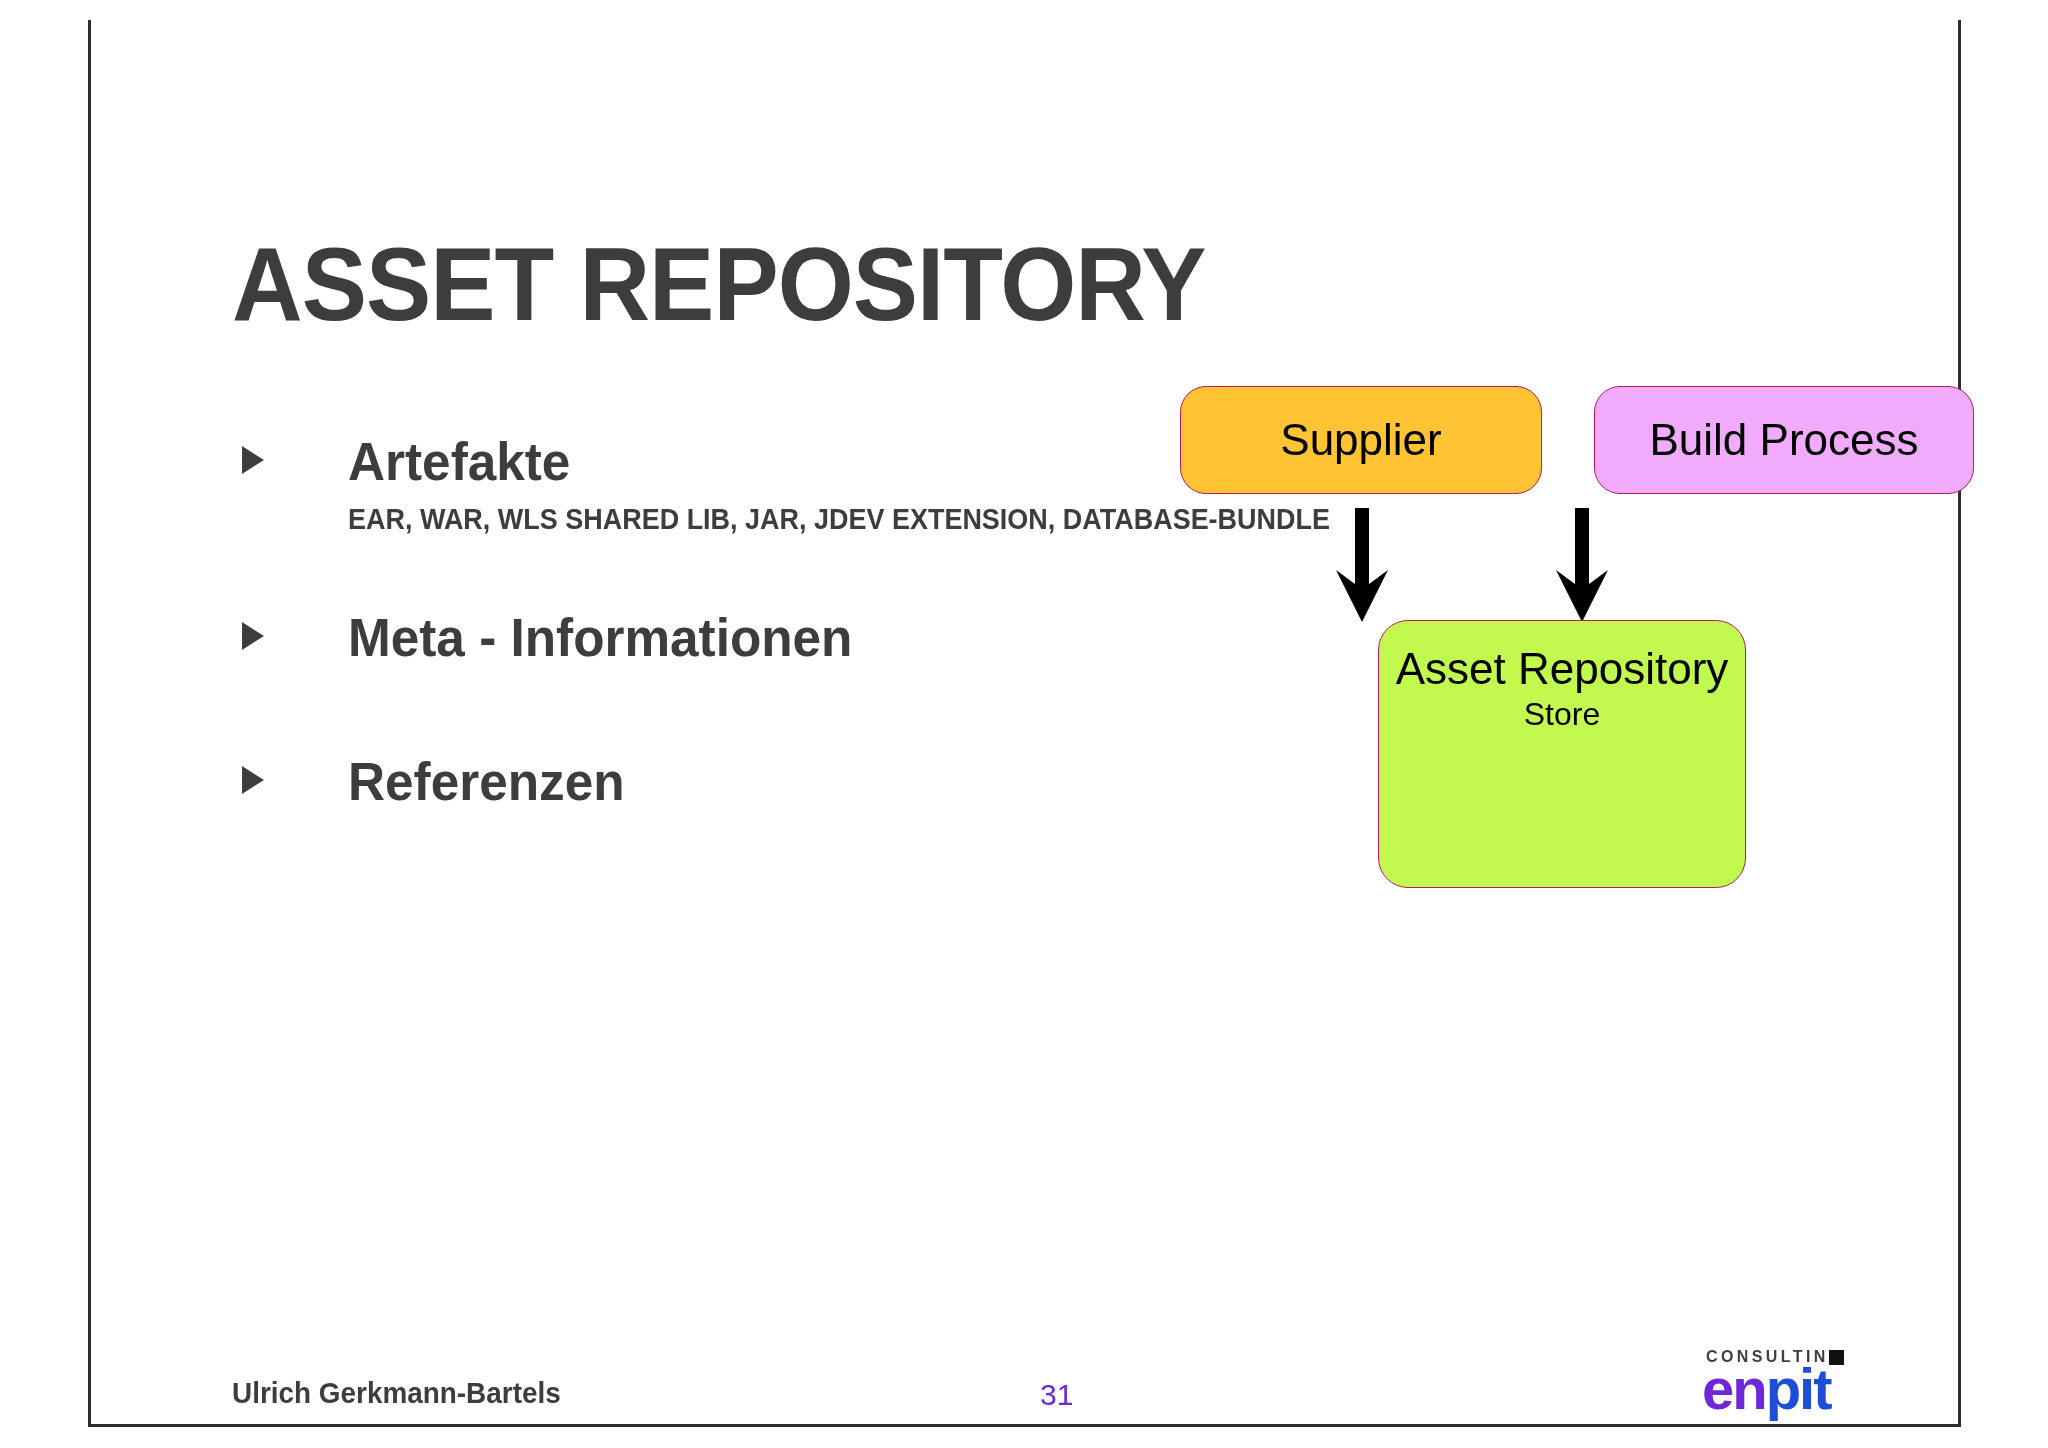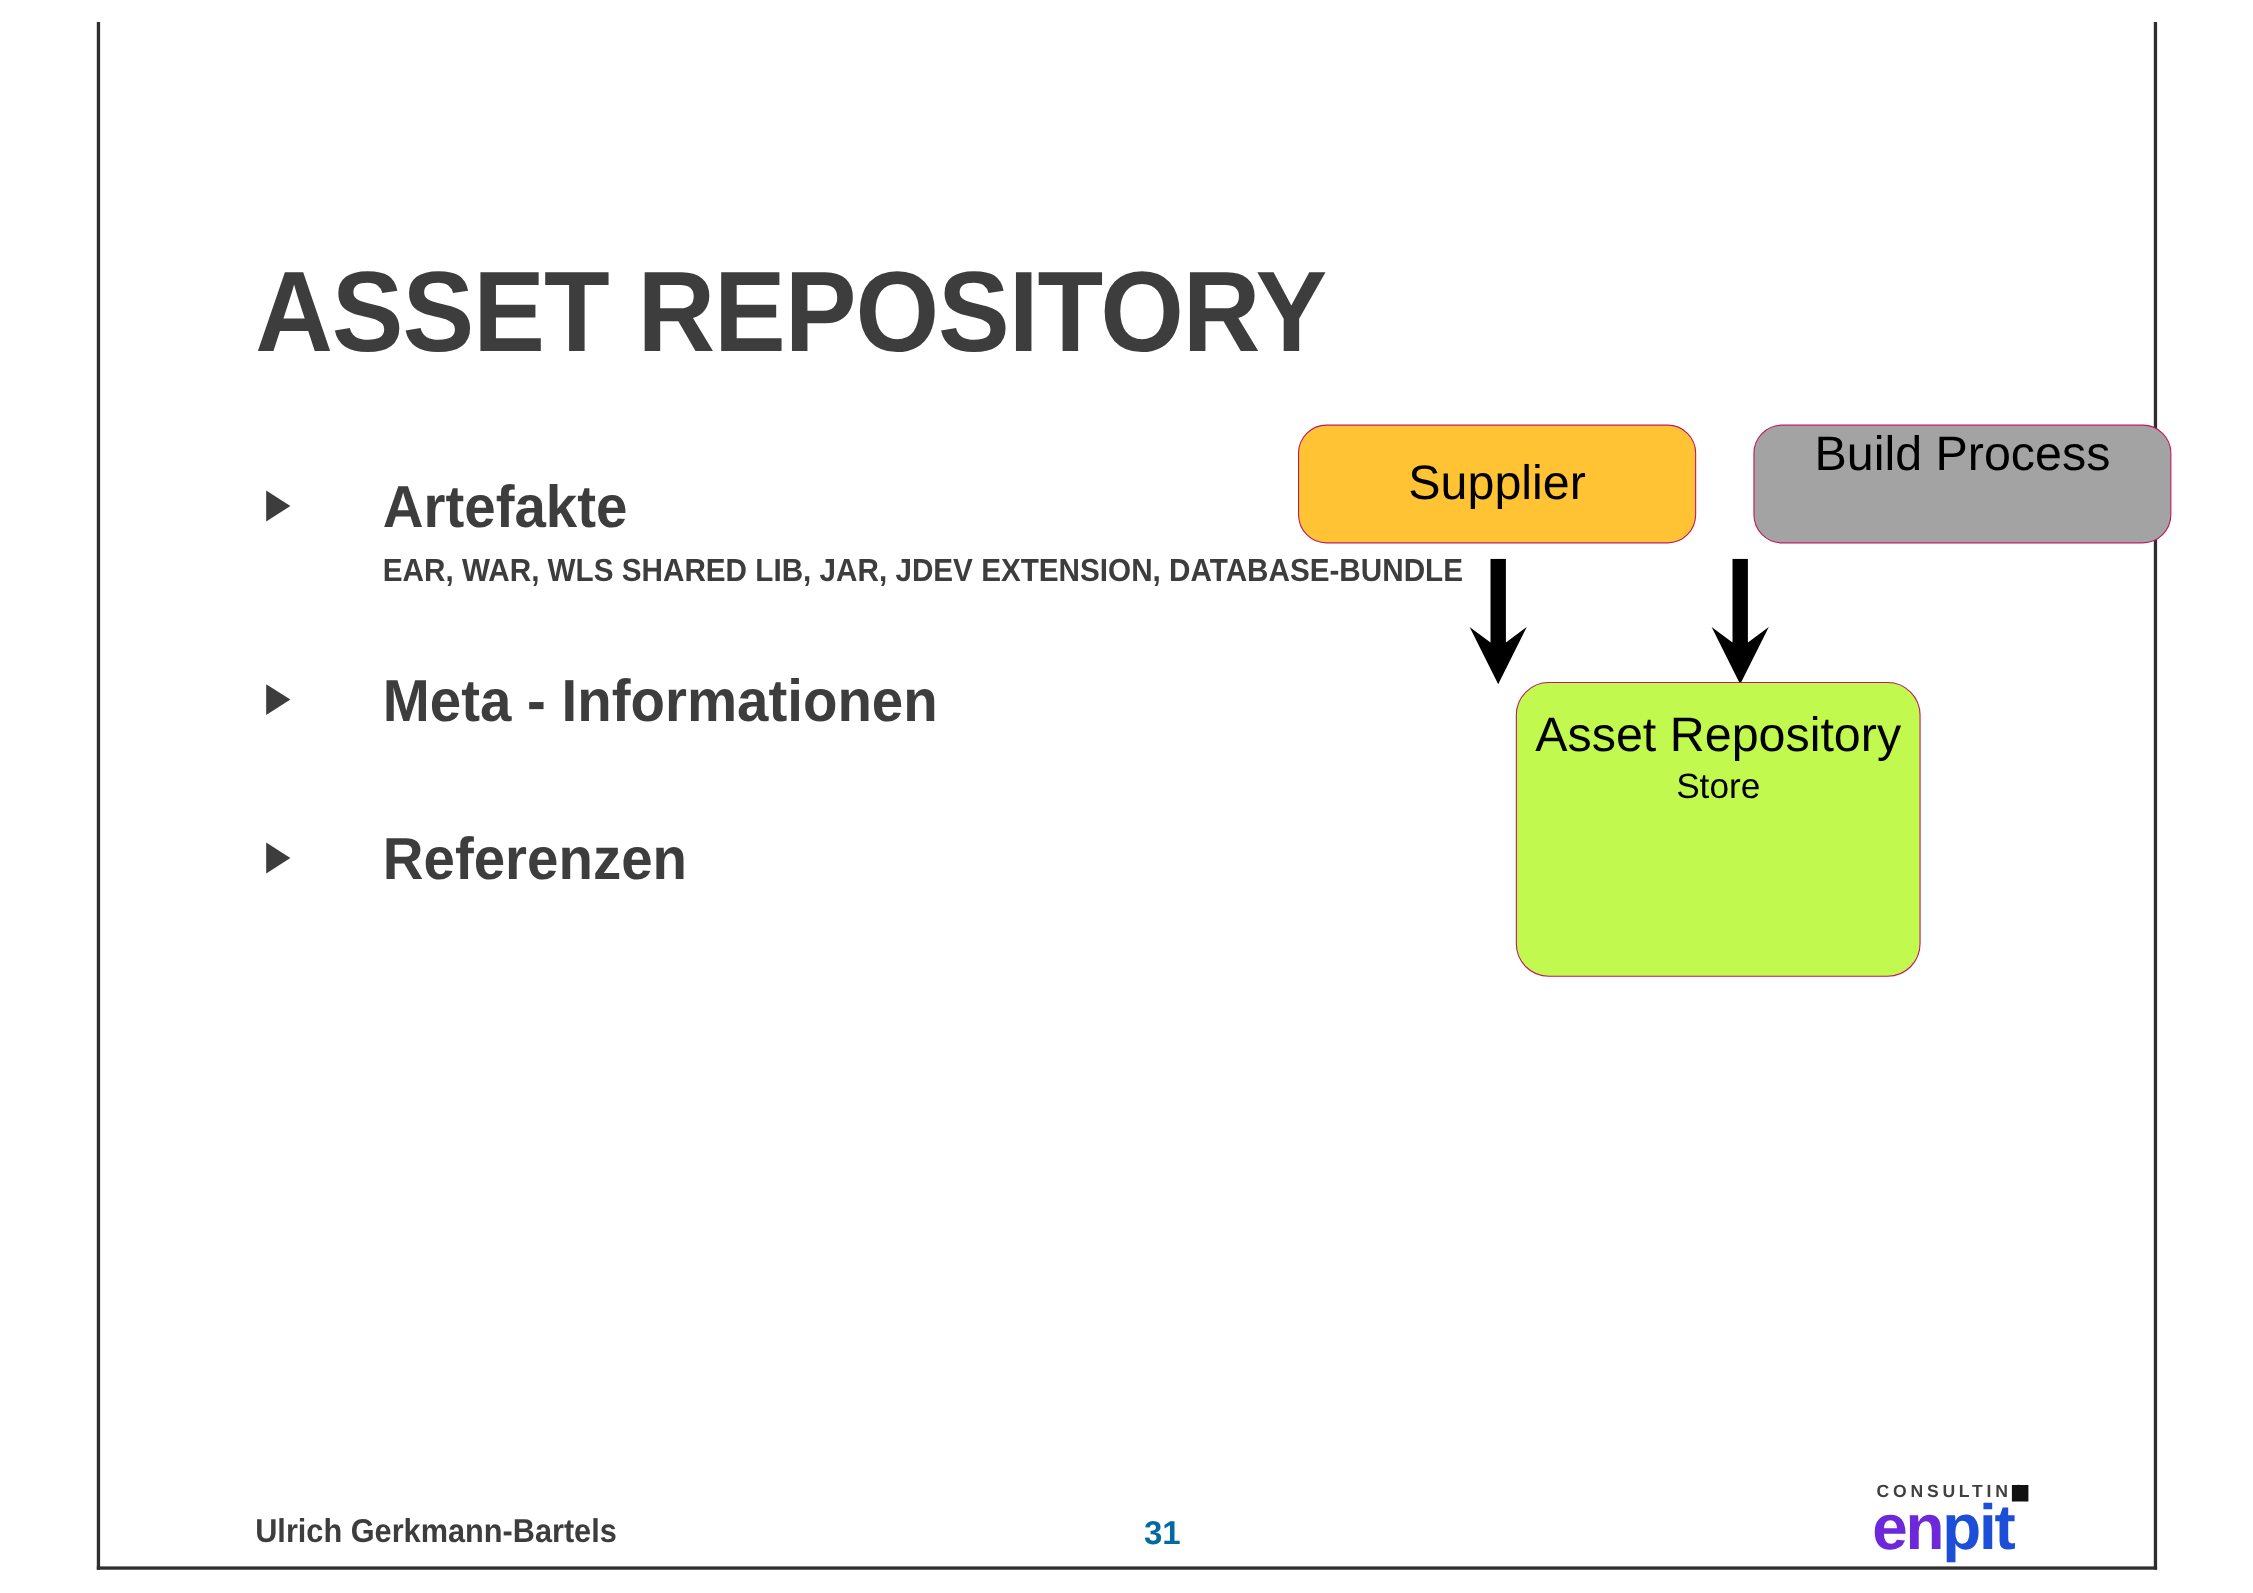--- a/index.html
+++ b/index.html
@@ -135,23 +135,23 @@
     height: 108px;
     background: #FFC333;
     border-radius: 26px;
     justify-content: center;
   }
   .node-build {
     left: 434px;
     top: 16px;
     width: 380px;
     height: 108px;
-    background: #a3a3a3;
+    background: #f0abfc;
     border-radius: 26px;
-    justify-content: flex-start;
+    justify-content: center;
   }
   .node-store {
     left: 218px;
     top: 250px;
     width: 368px;
     height: 268px;
     background: #C2F94F;
     border-radius: 30px;
     justify-content: flex-start;
     padding-top: 22px;
@@ -187,22 +187,22 @@
     font-family: "Liberation Sans Narrow", "Liberation Sans", sans-serif;
     transform: scaleX(0.93);
     transform-origin: left center;
     white-space: nowrap;
   }
   .footer-page {
     position: absolute;
     left: 1040px;
     top: 1378px;
     font-size: 30px;
-    font-weight: 700;
-    color: #0369a1;
+    font-weight: 400;
+    color: #6d28d9;
     font-family: "Liberation Sans Narrow", "Liberation Sans", sans-serif;
     white-space: nowrap;
   }
 
   
   .logo {
     position: absolute;
     left: 1702px;
     top: 1348px;
     width: 230px;

